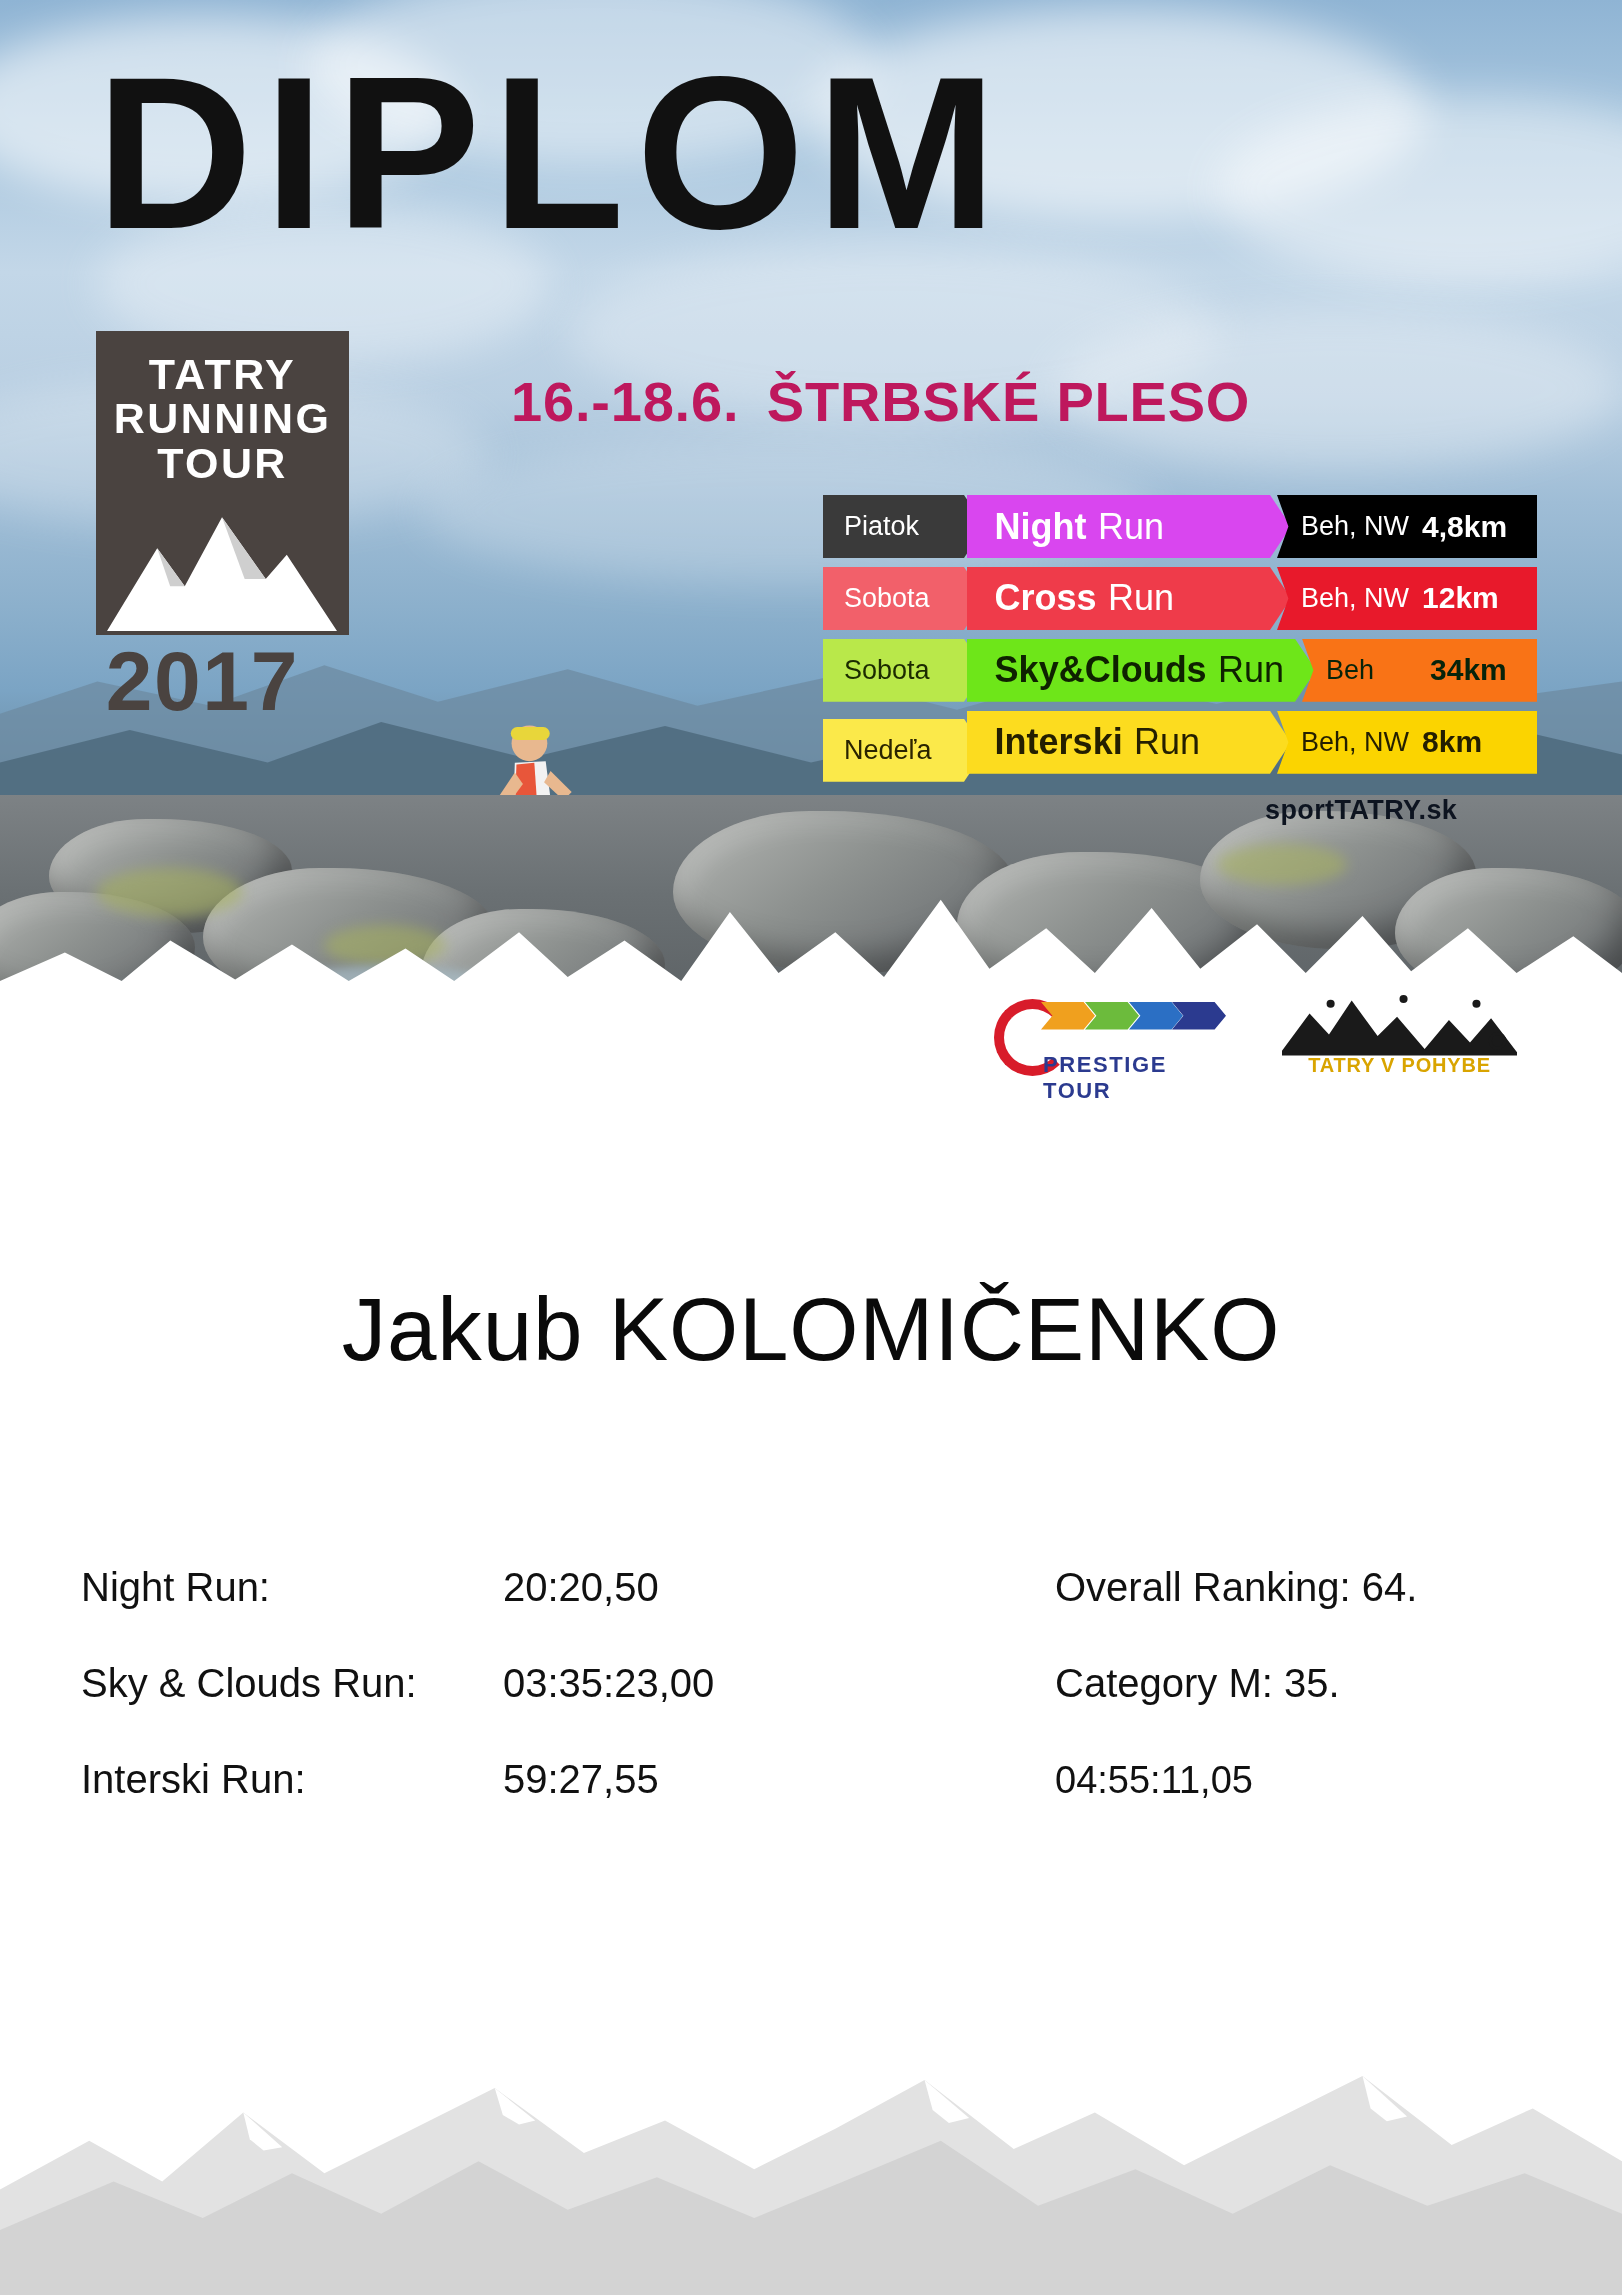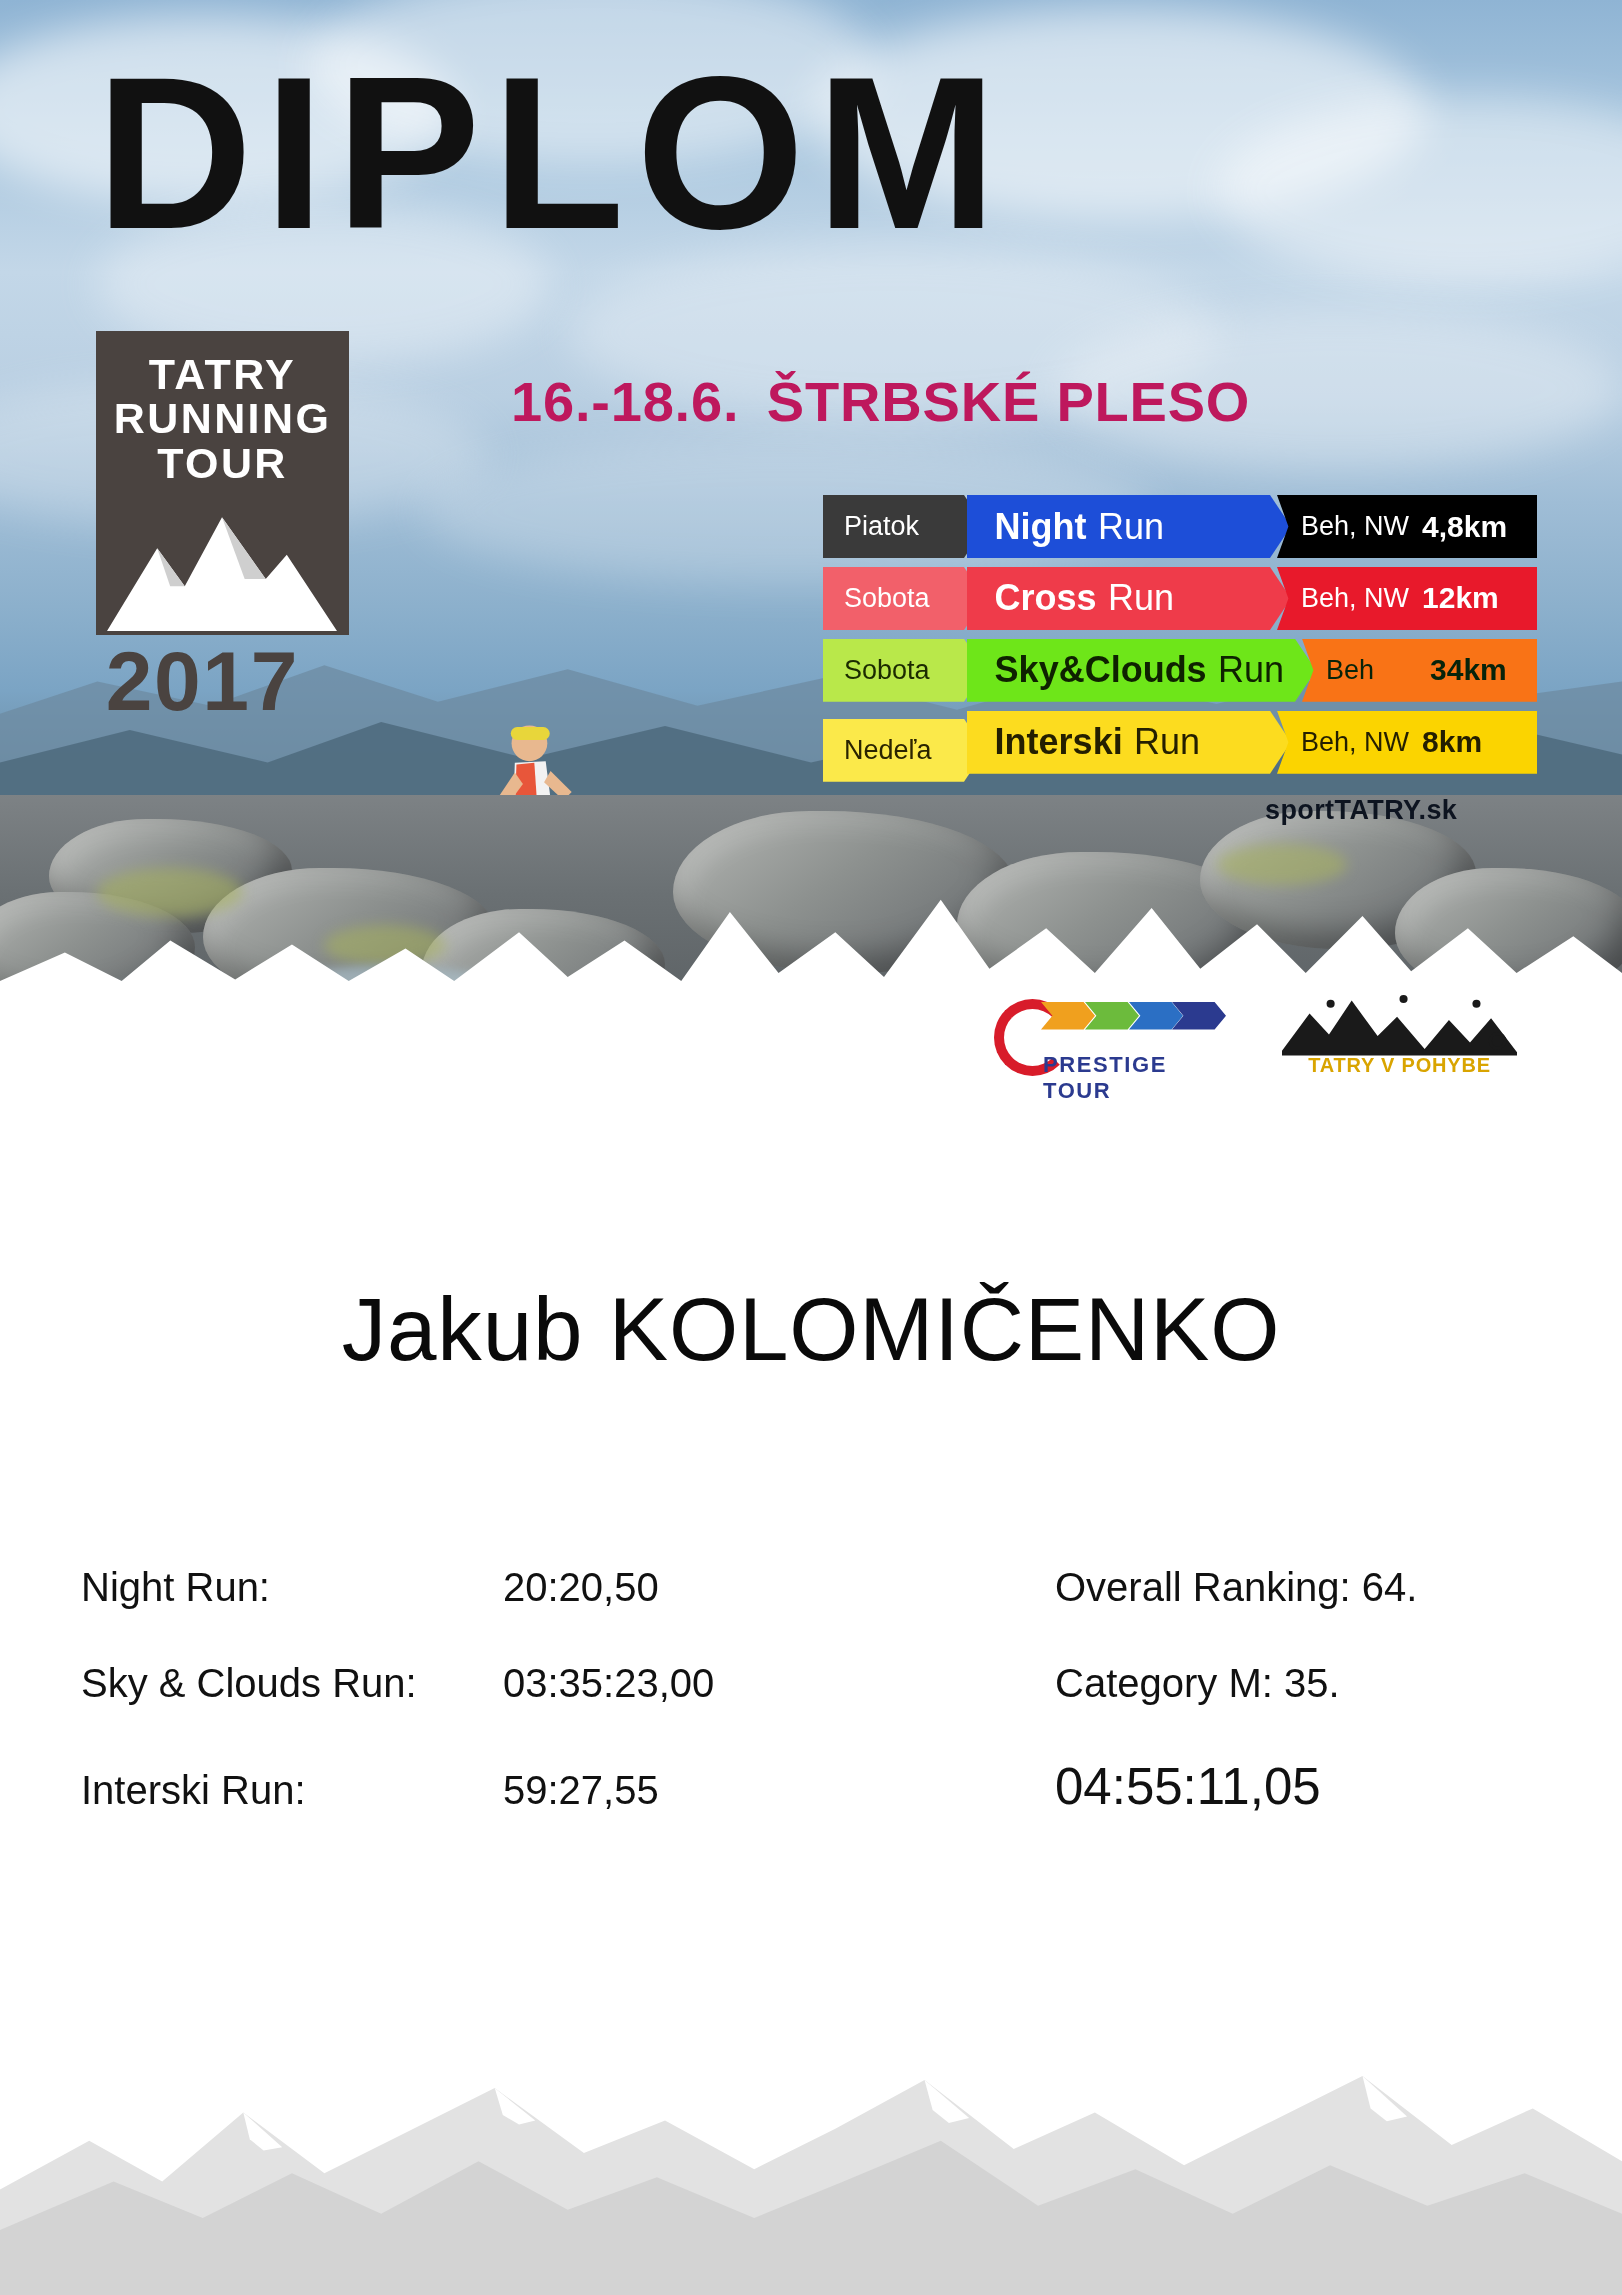--- a/index.html
+++ b/index.html
@@ -203,21 +203,21 @@
     padding-left: 24px; padding-right: 19.5px;
     font-size: 27px;
     color: #ffffff;
     clip-path: polygon(0 0, 100% 0, 100% 100%, 0 100%, 11.4px 50%);
     box-sizing: border-box;
     white-space: nowrap;
   }
   .bn-tail .dist { font-weight: bold; font-size: 30px; margin-left: 13px; }
 
   .row1 .bn-day  { background: #3a3a3a; width: 162px; }
-  .row1 .bn-name { background: #1d4ed8; left: 144px; width: 324px; }
+  .row1 .bn-name { background: #d946ef; left: 144px; width: 324px; }
   .row1 .bn-tail { background: #000000; left: 454px; width: 260px; }
 
   .row2 .bn-day  { background: #f2606a; width: 162px; }
   .row2 .bn-name { background: #ef3b4a; left: 144px; width: 324px; }
   .row2 .bn-tail { background: #e8192b; left: 454px; width: 260px; }
 
   .row3 .bn-day  { background: #b9e84a; width: 162px; color:#1b2b00; }
   .row3 .bn-name { background: #6ee619; left: 144px; width: 349px; color:#0e2200;}
   .row3 .bn-tail { background: #f97316; left: 479px; width: 235px; color:#07230a;gap:43px;}
 
@@ -316,21 +316,21 @@
   .res-time {
     width: 552px;
     font-size: 40px;
     color: #111;
   }
   .res-right {
     font-size: 40px;
     color: #111;
   }
   .res-total {
-    font-size: 51px;
+    font-size: 38px;
     color: #111;
   }
 
   
   .bottom-mtns {
     position: absolute;
     left: 0;
     bottom: 0;
     width: 1622px;
     height: 357px;

